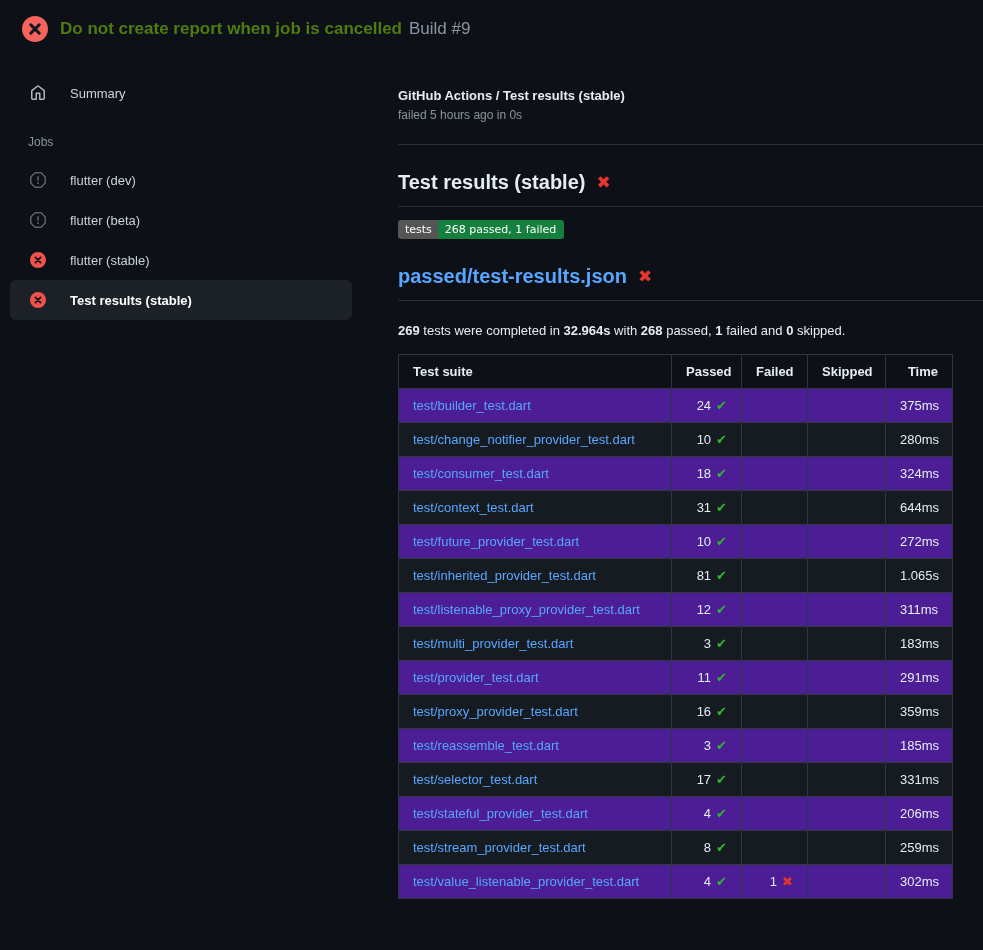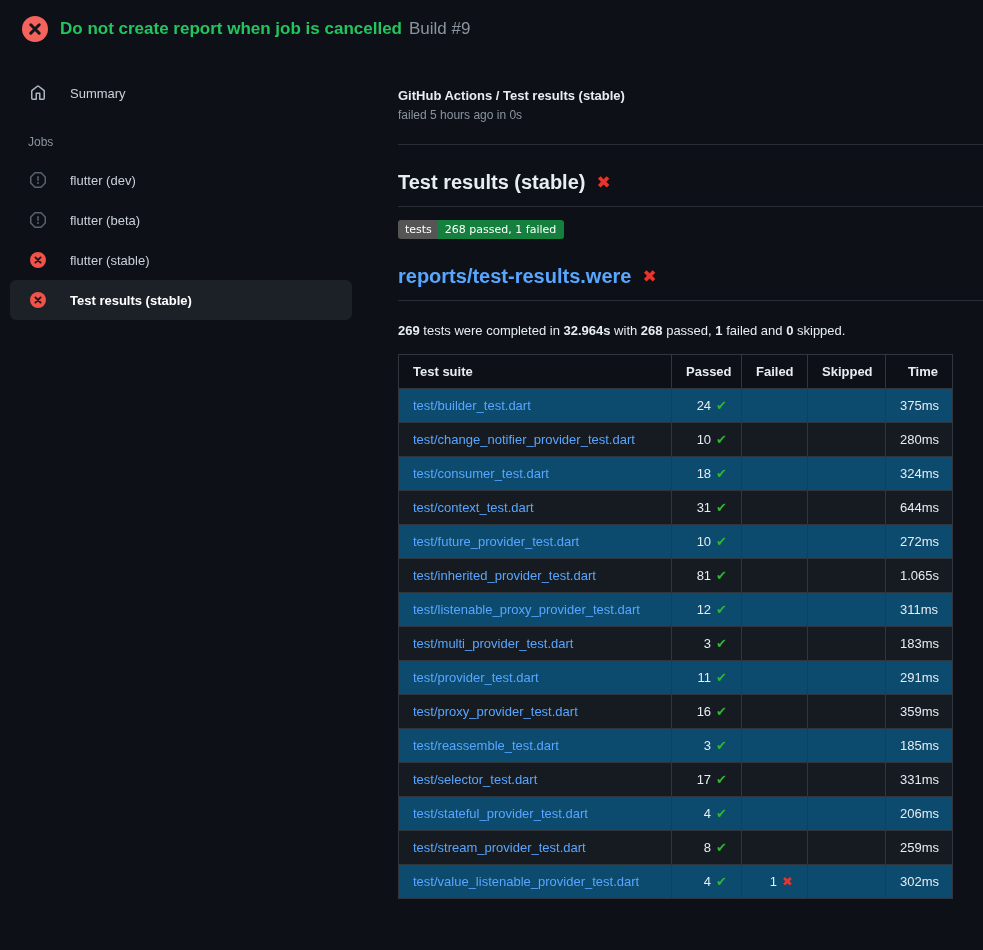--- a/index.html
+++ b/index.html
@@ -5,21 +5,21 @@
   html,body{margin:0;padding:0;}
   body{
     width:983px;height:950px;overflow:hidden;
     background:#0d1117;color:#e6edf3;
     font-family:"Liberation Sans",sans-serif;
     -webkit-font-smoothing:antialiased;
   }
   
   .app-header{display:flex;align-items:center;gap:12px;height:57px;padding-left:22px;box-sizing:border-box;}
   .big-x svg{width:26px;height:26px;display:block;}
-  .run-title{font-size:17px;font-weight:700;color:#22c55e;white-space:nowrap;}
+  .run-title{font-size:17px;font-weight:700;color:#4d7c0f;white-space:nowrap;}
   .run-build{font-size:17px;font-weight:400;color:#8b949e;margin-left:7px;}
   
   .layout{display:flex;align-items:flex-start;}
   .sidebar{width:380px;flex:none;padding-top:16px;box-sizing:border-box;}
   .side-item{display:flex;align-items:center;height:40px;padding-left:30px;gap:24px;font-size:13px;color:#c9d1d9;cursor:pointer;}
   .side-item svg{width:16px;height:16px;flex:none;display:block;}
   .jobs-label{margin:22px 0 10px 28px;font-size:12px;color:#8b949e;height:15px;}
   .job-item{margin:0 28px 0 10px;padding-left:20px;border-radius:6px;}
   .job-item.selected{background:#1c2128;font-weight:700;color:#ffffff;}
   
@@ -39,21 +39,21 @@
   
   .summary-text{margin:22px 0 0;font-size:13px;color:#e6edf3;}
   .summary-text strong{font-weight:700;}
   
   table.results{margin-top:16px;border-collapse:collapse;table-layout:fixed;width:554px;font-size:13px;}
   table.results th,table.results td{border:1px solid #30363d;padding:6px 14px;line-height:21px;
     overflow:hidden;white-space:nowrap;box-sizing:border-box;}
   table.results th{font-weight:700;color:#e6edf3;}
   th.suite,td.suite{text-align:left;padding-left:16px;padding-right:10px;}
   .num{text-align:right;}
-  tbody tr{background:#0c4a6e;}
+  tbody tr{background:#4c1d95;}
   tbody tr:nth-child(even){background:#161b22;}
   a.suite-link{color:#58a6ff;text-decoration:none;}
   .glyph-check{font-family:"DejaVu Sans",sans-serif;color:#2eb82e;margin-left:5px;}
   .glyph-cross{font-family:"DejaVu Sans",sans-serif;color:#e5352c;margin-left:5px;}
 </style>
 </head>
 <body>
 
 <header class="app-header">
   <span class="big-x">
@@ -127,21 +127,21 @@
       <span>Test results (stable)</span>
       <span class="x-mark">✖</span>
     </h2>
 
     <div class="badge">
       <span class="lbl" id="badge-lbl" style="background: rgb(85, 85, 85);">tests</span>
       <span class="val" id="badge-val" style="background: #15803d;">268 passed, 1 failed</span>
     </div>
 
     <h2 class="sec">
-      <a href="#">reports/test-results.were</a>
+      <a href="#">passed/test-results.json</a>
       <span class="x-mark">✖</span>
     </h2>
 
     <p class="summary-text" id="summary-line"><strong>269</strong><span> tests were completed in </span><strong>32.964s</strong><span> with </span><strong>268</strong><span> passed, </span><strong>1</strong><span> failed and </span><strong>0</strong><span> skipped.</span></p>
 
     <table class="results">
       <thead>
           <tr id="table-head-row">
             <th class="suite" style="width: 273px;">Test suite</th>
             <th class="num" style="width: 70px;">Passed</th>

